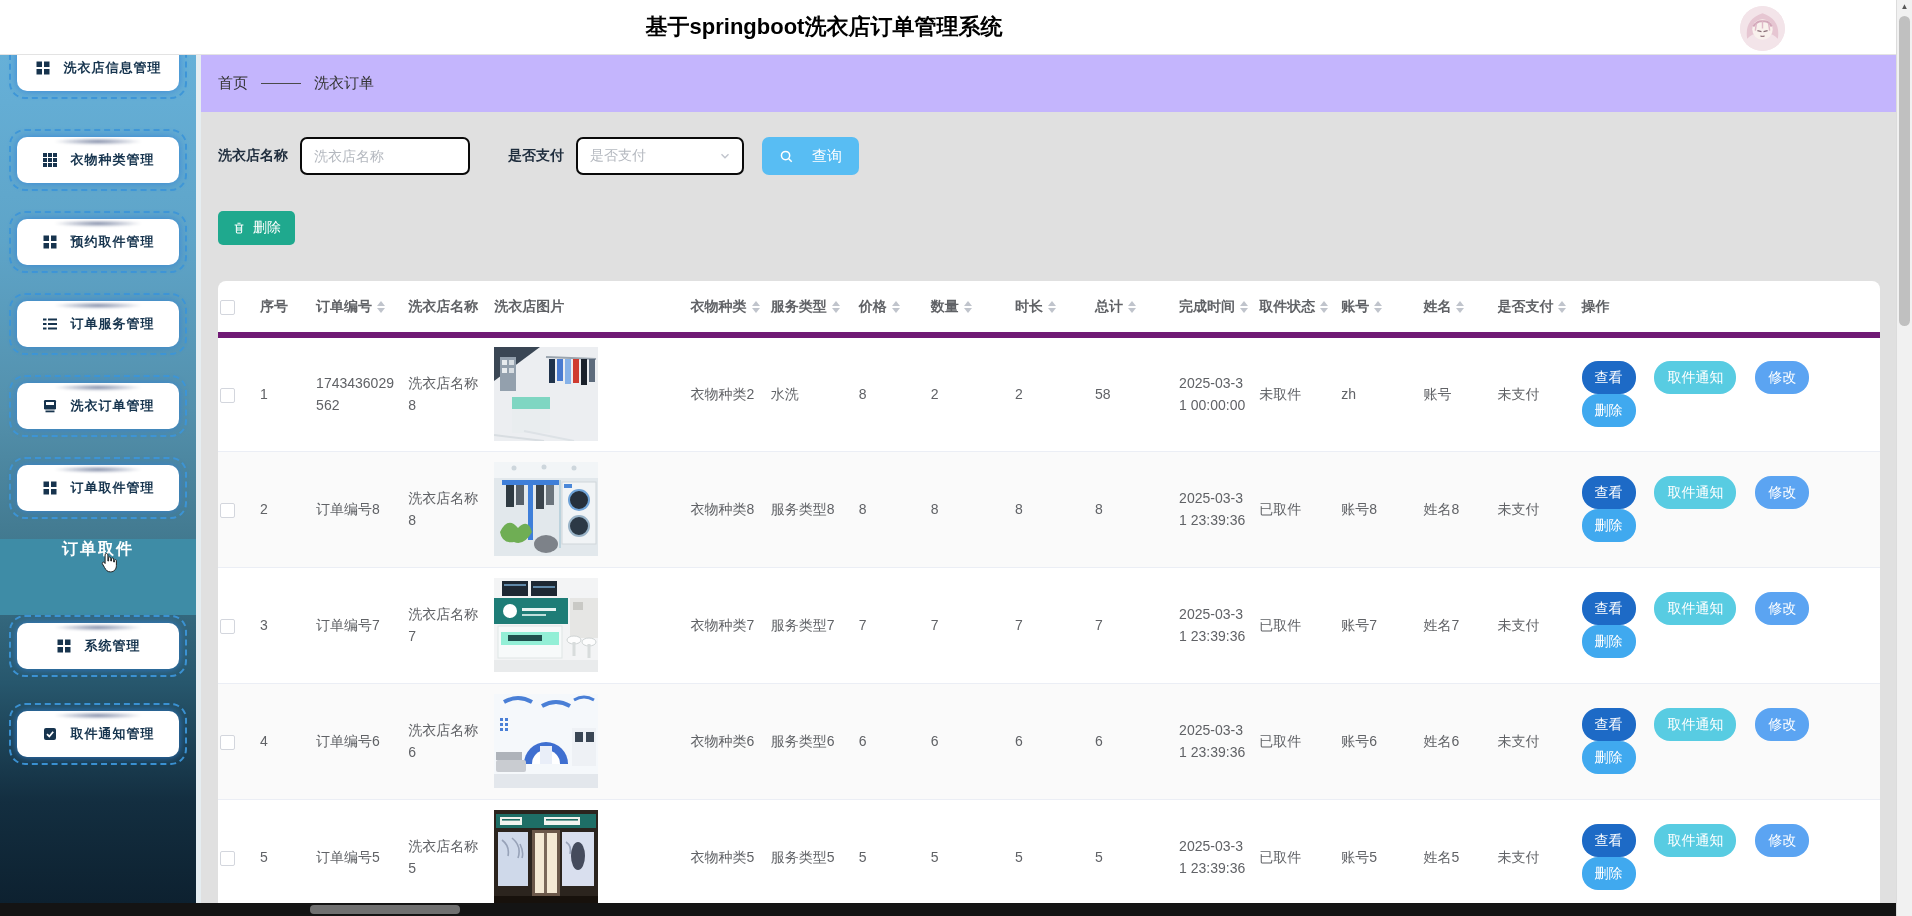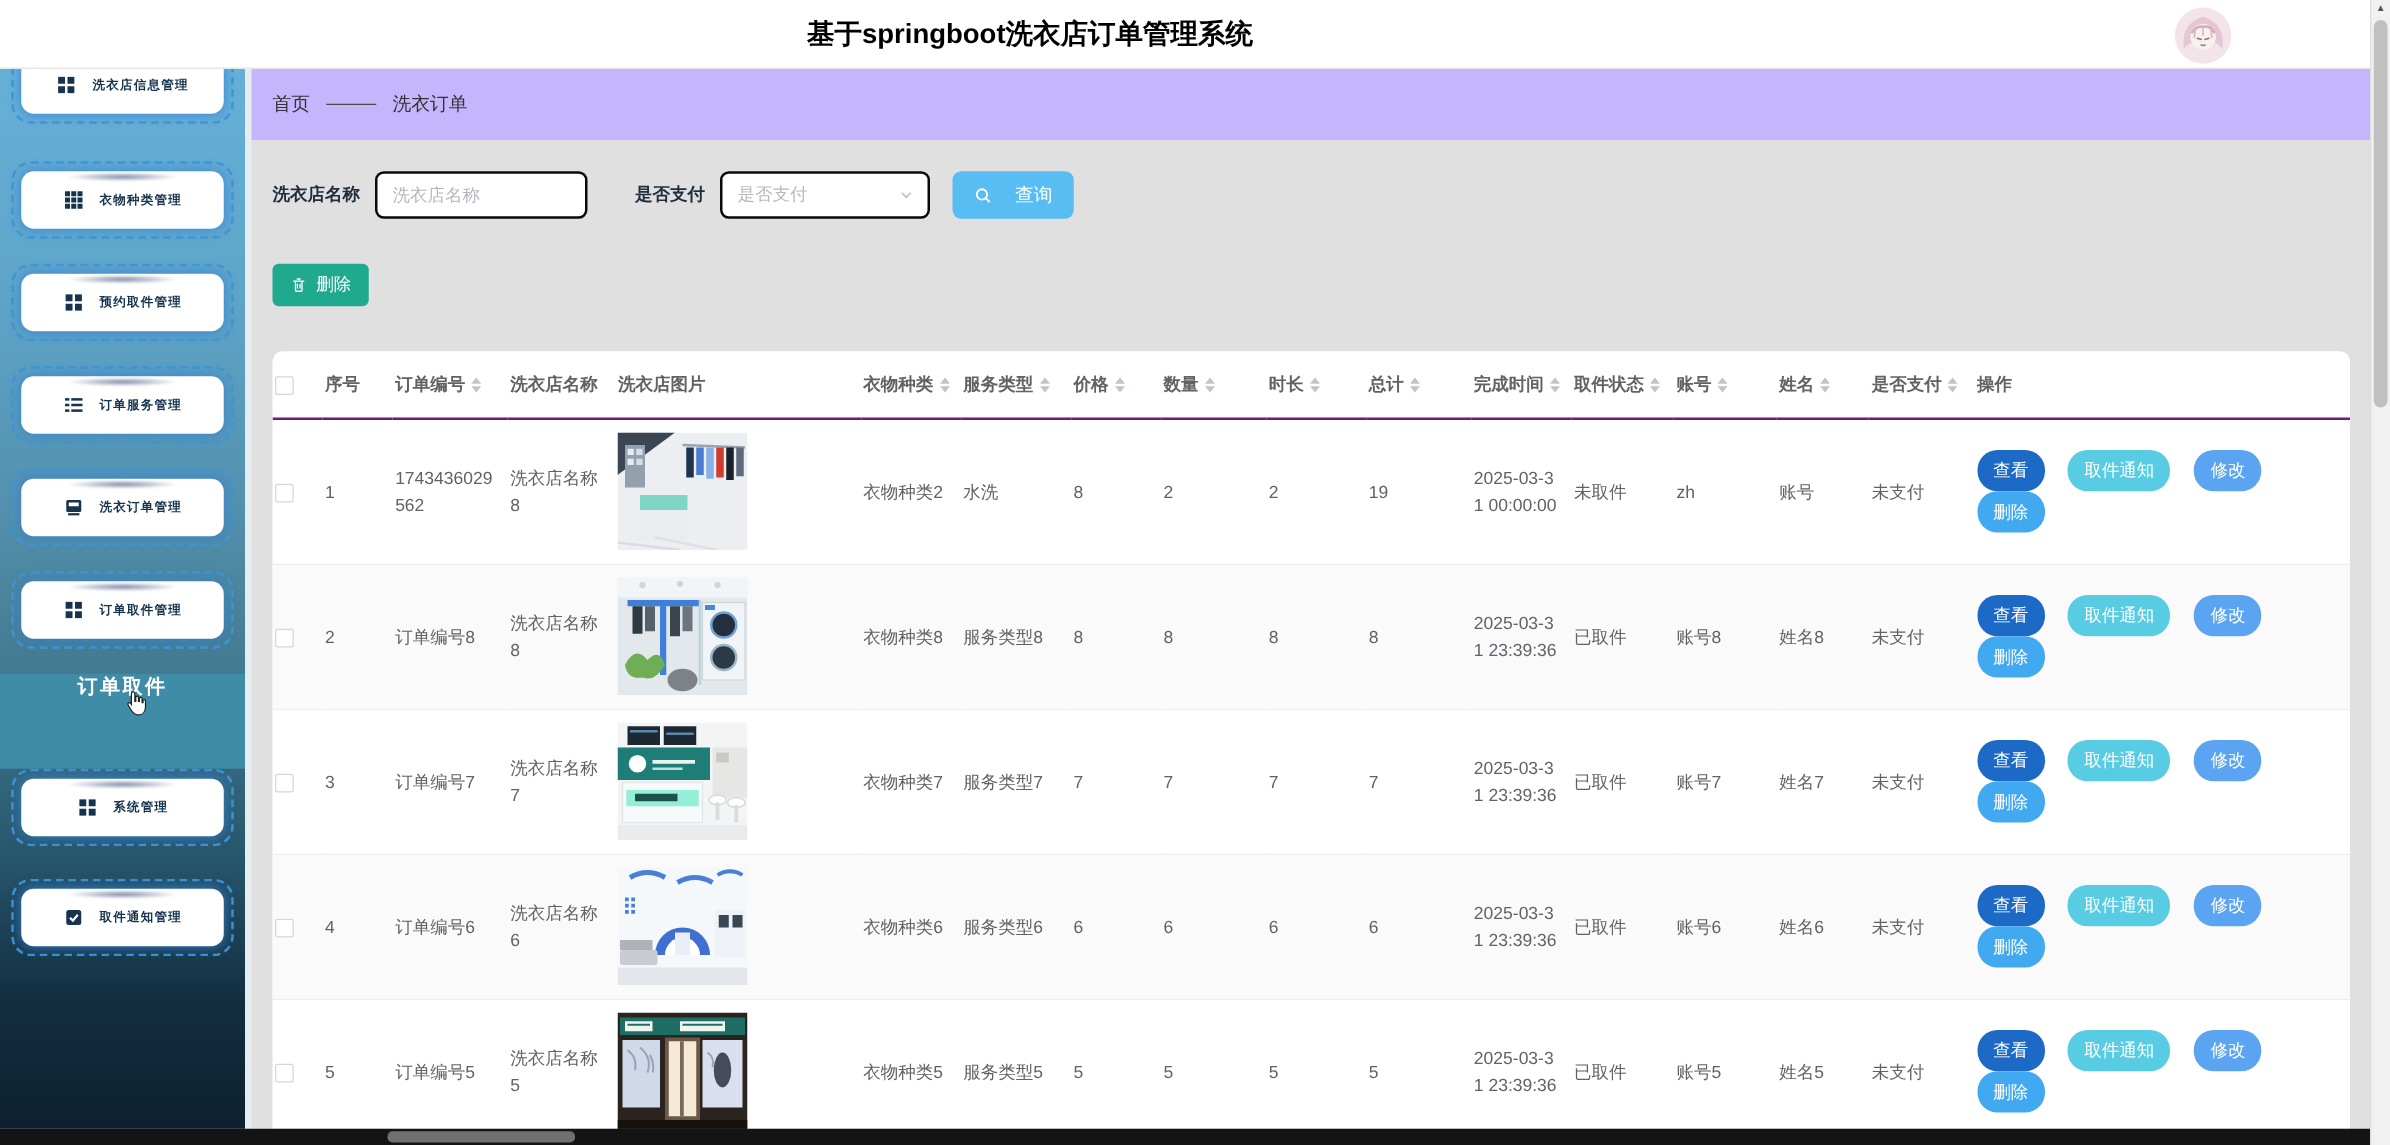--- a/index.html
+++ b/index.html
@@ -27,21 +27,21 @@
   .hscroll .thumb-h { position:absolute; top:2px; left:310px; width:150px; height:9px;
              background:#707070; border-radius:4px; }
 
   
   .sidebar { position:absolute; top:55px; left:0; width:196px; height:848px; overflow:hidden; z-index:10;
              background:linear-gradient(180deg,#66b0d8 0%,#5ea4c8 22%,#5390ac 42%,#41788e 58%,#27576d 74%,#132e40 88%,#0d2130 100%); }
   .side-edge { position:absolute; top:55px; left:196px; width:5px; height:848px; background:#e5edf1; z-index:11; }
   .nav-wrap { border:2px dashed rgba(62,150,216,.95); border-radius:16px; padding:6px;
               margin:0 9px 20px 9px; }
   .nav-btn { position:relative; height:46px; background:#fff; border-radius:10px; display:flex;
-             align-items:center; justify-content:center; gap:13px; color:#16344e; font-size:10px;
+             align-items:center; justify-content:center; gap:13px; color:#16344e; font-size:13px;
              font-weight:600; letter-spacing:1px; box-shadow:0 0 9px rgba(50,130,215,.9); overflow:hidden; }
   .nav-btn::before { content:""; position:absolute; top:1px; left:22%; right:22%; height:7px;
              background:radial-gradient(ellipse at center, rgba(25,45,95,.55), rgba(25,45,95,0) 70%);
              filter:blur(1px); }
   .nav-wrap.cut { margin-top:-18px; margin-bottom:30px; }
   .nav-icon { flex:0 0 auto; display:block; }
   .submenu-item { height:76px; margin-bottom:0; background:#3e8ca6; color:#fff; display:flex;
              align-items:flex-start; justify-content:center; font-size:16px; font-weight:600; letter-spacing:2px; }
   .nav-wrap.after-sub { margin-top:26px; }
 
@@ -64,21 +64,21 @@
                 color:#fff; font-size:15px; display:flex; align-items:center; gap:18px; cursor:pointer;
                 font-family:inherit; }
   .btn-delete { margin:36px 0 0 17px; height:34px; padding:0 14px; background:#1fa98e; border:none;
                 border-radius:5px; color:#fff; font-size:14px; display:flex; align-items:center; gap:7px;
                 cursor:pointer; font-family:inherit; }
 
   
   .card { margin:36px 16px 0 17px; background:#fff; border-radius:8px; height:660px; overflow:hidden; }
   table { width:100%; border-collapse:collapse; table-layout:fixed; font-size:14px; color:#606266; }
   th { height:54px; font-size:14px; font-weight:bold; color:#606266; text-align:left;
-       border-bottom:2px solid #701a75; padding:0 10px 0 2px; white-space:nowrap; }
+       border-bottom:6px solid #701a75; padding:0 10px 0 2px; white-space:nowrap; }
   td { height:116px; border-bottom:1px solid #ebeef5; text-align:left; padding:0 10px 0 2px;
        vertical-align:middle; line-height:1.6; }
   tbody tr:nth-child(even) td { background:#fafafa; }
   .wrap-hard { word-break:break-all; }
   .cb { display:inline-block; width:15px; height:15px; border:1px solid #d3d6dd; border-radius:2px;
         background:#fff; vertical-align:middle; cursor:pointer; }
   .sorts { display:inline-flex; flex-direction:column; vertical-align:middle; margin-left:5px; }
   .car-up { width:0; height:0; border-left:4px solid transparent; border-right:4px solid transparent;
             border-bottom:5px solid #c0c4cc; margin-bottom:2px; }
   .car-dn { width:0; height:0; border-left:4px solid transparent; border-right:4px solid transparent;
@@ -371,21 +371,21 @@
           <rect x="18" y="62" width="38" height="24" fill="#e9edef"></rect>
           <line x1="0" y1="88" x2="50" y2="94" stroke="#d8dde1" stroke-width="2"></line>
           <line x1="30" y1="84" x2="80" y2="94" stroke="#dde2e6" stroke-width="2"></line>
         </svg>
             </td>
         <td>衣物种类2</td>
         <td>水洗</td>
         <td>8</td>
         <td>2</td>
         <td>2</td>
-        <td>19</td>
+        <td>58</td>
         <td class="wrap-hard">2025-03-31 00:00:00</td>
         <td>未取件</td>
         <td>zh</td>
         <td>账号</td>
         <td>未支付</td>
         <td>
           <button class="btn b-view">查看</button>
           <button class="btn b-notify">取件通知</button>
           <button class="btn b-edit">修改</button>
           <button class="btn b-del">删除</button>

